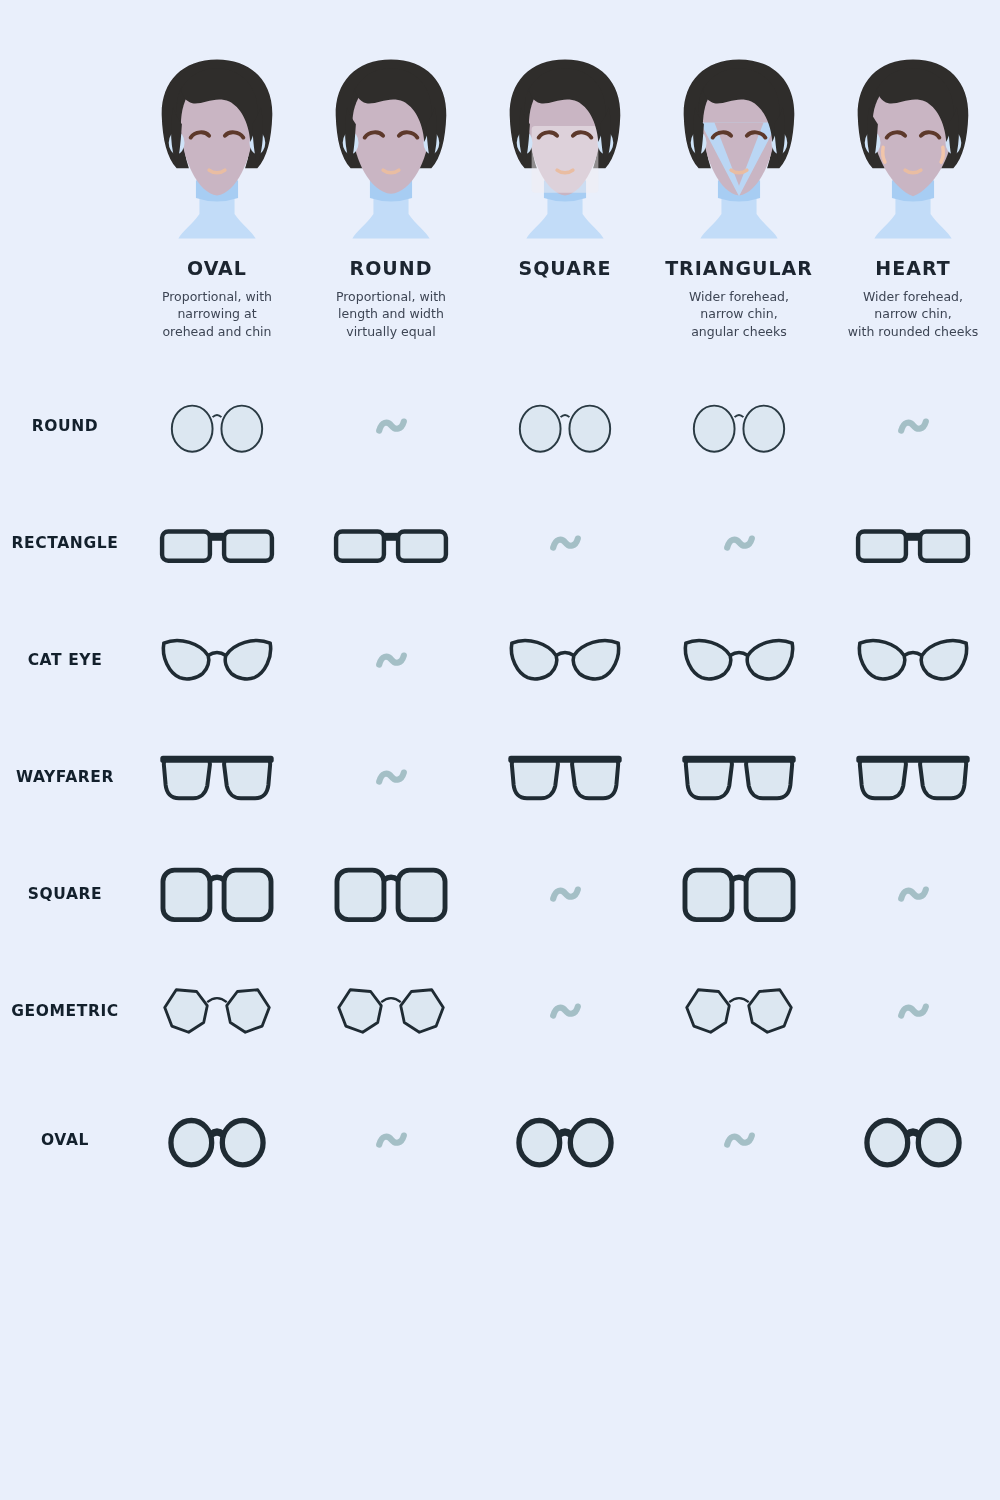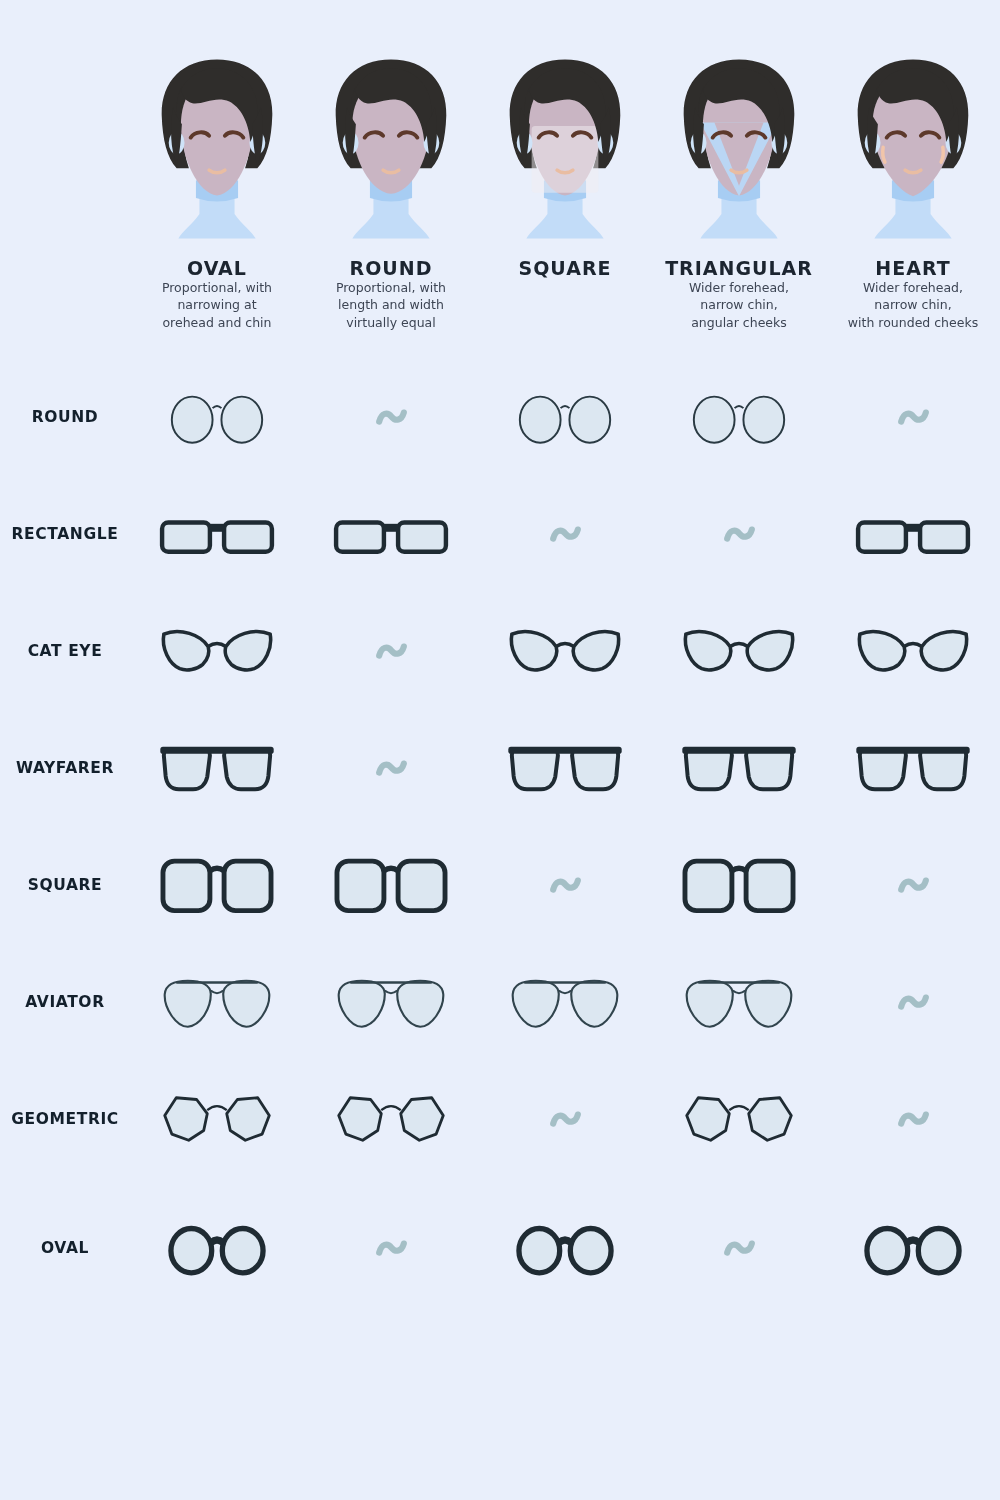--- a/index.html
+++ b/index.html
@@ -18,20 +18,21 @@
     padding-top:54px;
   }
   .face-card{text-align:center;}
   .face-svg{width:158px;height:189px;display:block;margin:0 auto;}
   .face-label{
     margin-top:14px;
     font-size:19px;font-weight:bold;letter-spacing:1px;
     color:#1c2530;
   }
   .face-desc{
+    margin-top:9px;
     font-size:12.5px;line-height:1.38;color:#3d4554;
     white-space:pre-line;
   }
 
   
   .matrix{margin-top:28px;}
   .style-row{
     display:grid;
     grid-template-columns:130px repeat(5,174px);
     align-items:center;
@@ -362,48 +363,20 @@
             <use href="#gl-square"></use>
           </svg>
         </div>
         <div class="cell">
           <svg class="tilde-svg" viewBox="0 0 40 28">
             <use href="#tilde"></use>
           </svg>
         </div>
       </section>
       <section class="style-row">
-        <div class="row-label">AVIATOR</div>
-        <div class="cell">
-          <svg class="glasses-svg" viewBox="0 0 140 70">
-            <use href="#gl-aviator"></use>
-          </svg>
-        </div>
-        <div class="cell">
-          <svg class="glasses-svg" viewBox="0 0 140 70">
-            <use href="#gl-aviator"></use>
-          </svg>
-        </div>
-        <div class="cell">
-          <svg class="glasses-svg" viewBox="0 0 140 70">
-            <use href="#gl-aviator"></use>
-          </svg>
-        </div>
-        <div class="cell">
-          <svg class="glasses-svg" viewBox="0 0 140 70">
-            <use href="#gl-aviator"></use>
-          </svg>
-        </div>
-        <div class="cell">
-          <svg class="tilde-svg" viewBox="0 0 40 28">
-            <use href="#tilde"></use>
-          </svg>
-        </div>
-      </section>
-      <section class="style-row">
         <div class="row-label">GEOMETRIC</div>
         <div class="cell">
           <svg class="glasses-svg" viewBox="0 0 140 70">
             <use href="#gl-geometric"></use>
           </svg>
         </div>
         <div class="cell">
           <svg class="glasses-svg" viewBox="0 0 140 70">
             <use href="#gl-geometric"></use>
           </svg>

